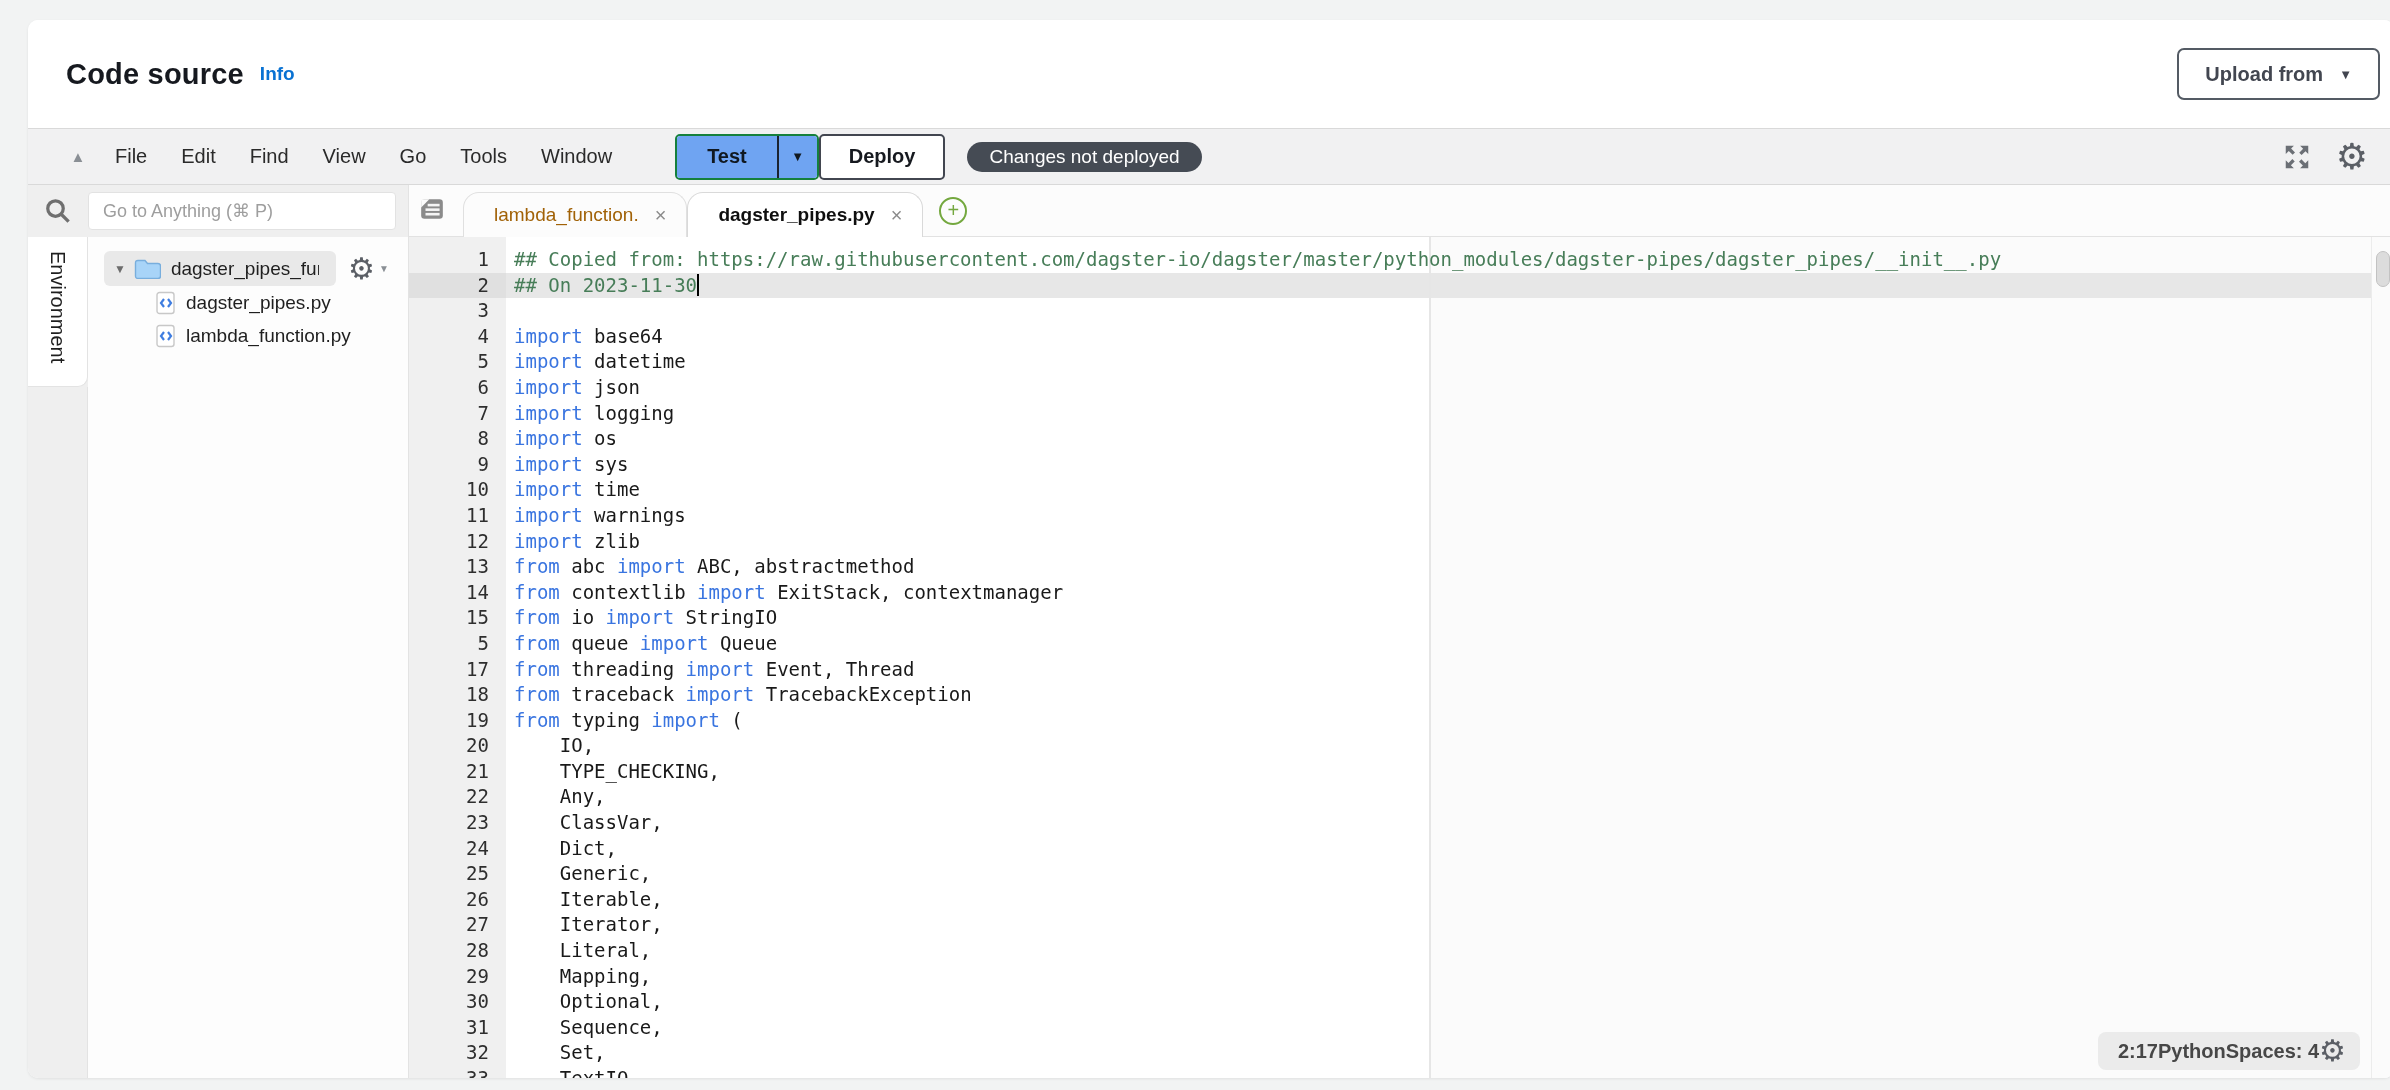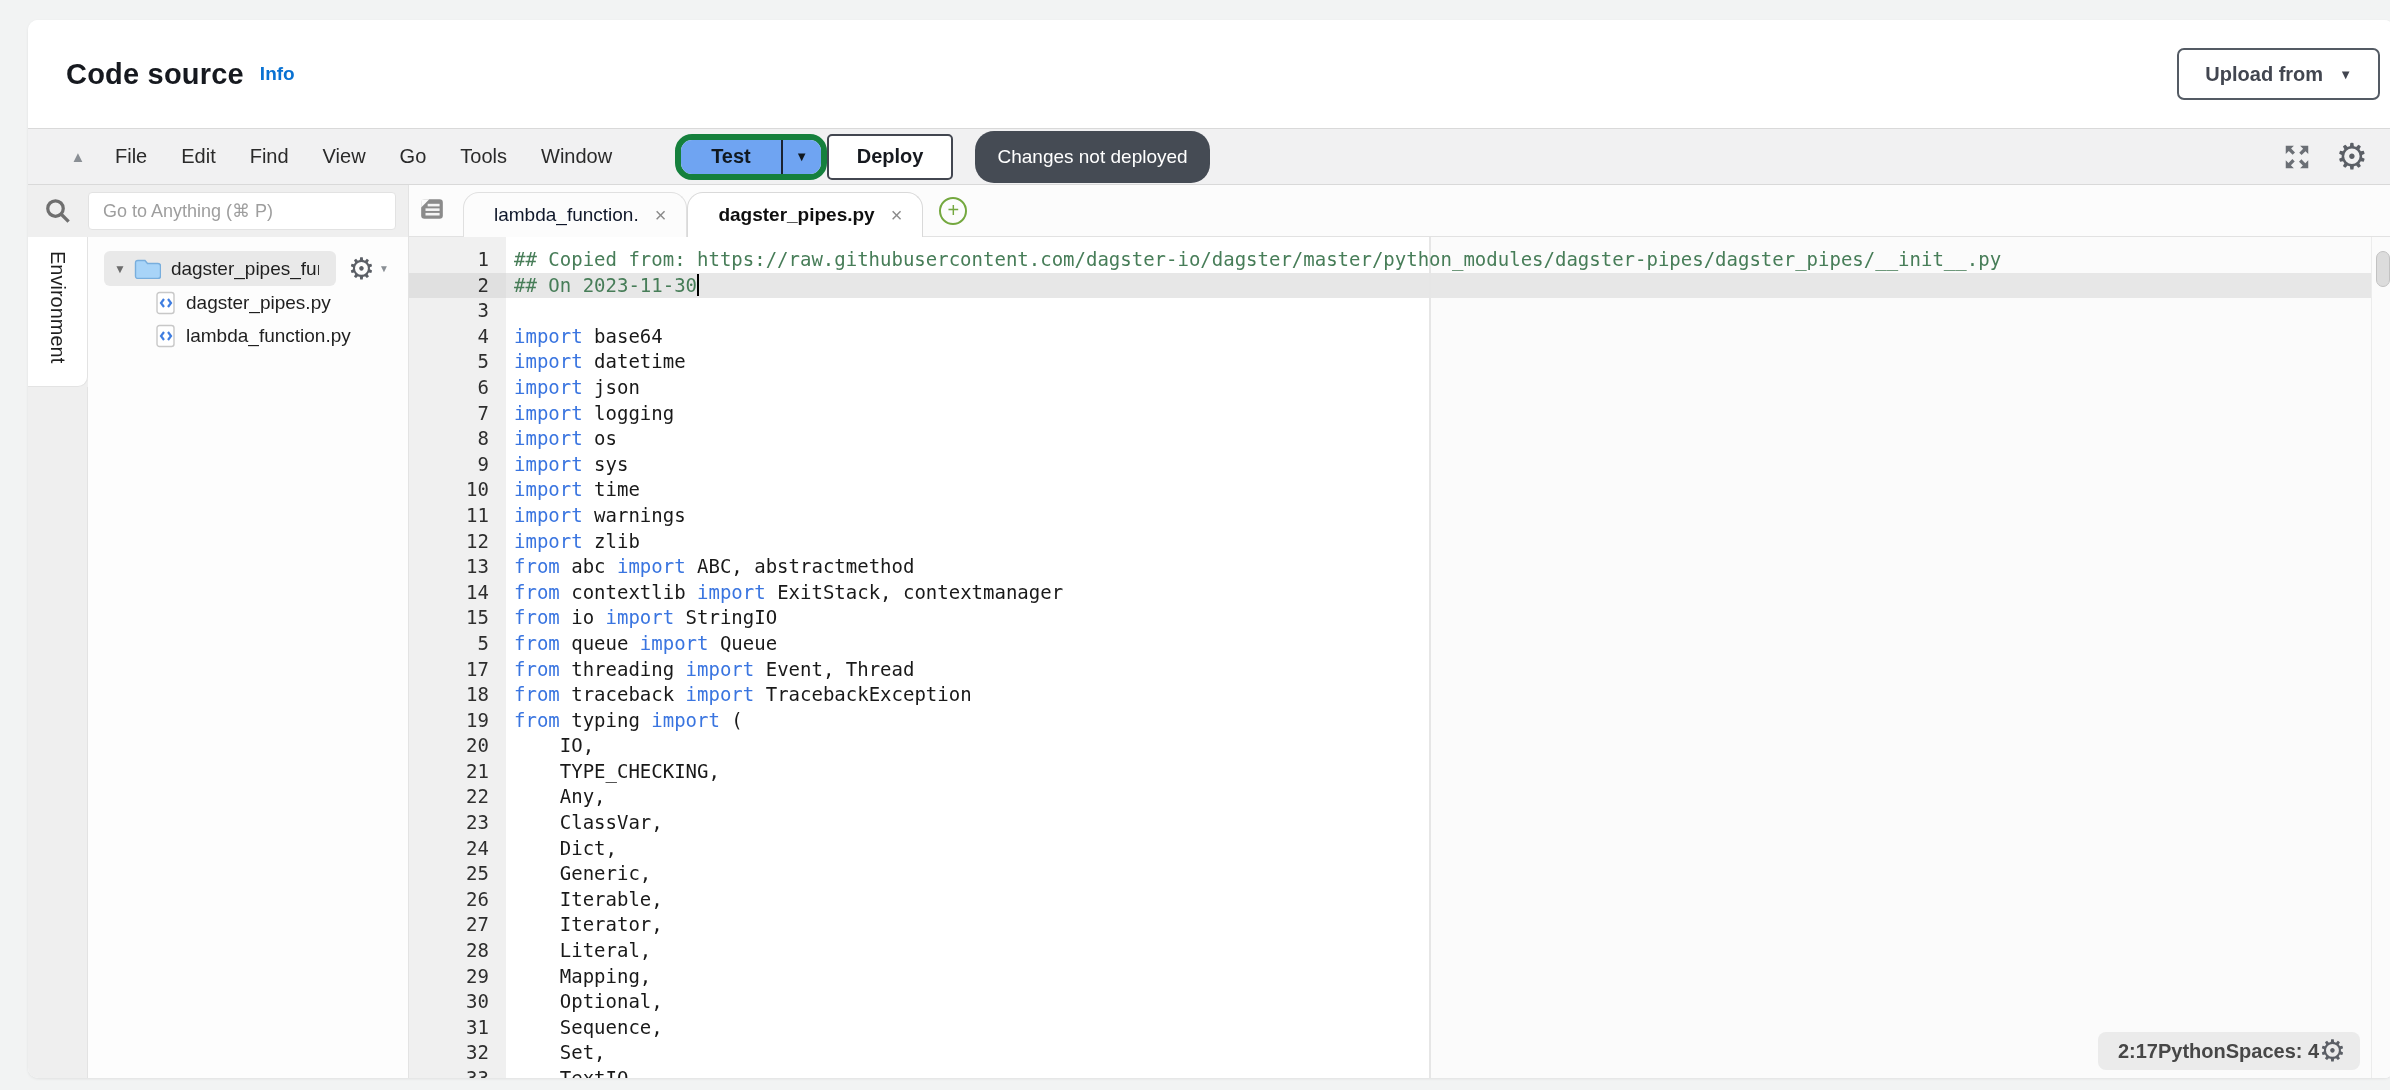--- a/index.html
+++ b/index.html
@@ -15,28 +15,28 @@
   .hdr-spacer { flex:1; }
   .btn-upload { height:52px; padding:0 26px; background:#fff; border:2px solid #545b64; border-radius:7px;
                 font-size:20px; font-weight:bold; color:#424650; display:flex; align-items:center; gap:16px; cursor:pointer; }
   .caret-dn { font-size:13px; line-height:1; }
 
   
   .menubar { height:57px; background:#f1f1f2; border-top:1px solid #d9d9d9; border-bottom:1px solid #d9d9d9;
              display:flex; align-items:center; padding:0 14px 0 30px; }
   .collapse-tri { width:40px; text-align:center; color:#8a8f95; font-size:15px; cursor:pointer; }
   .menu-item { font-size:20px; color:#2a2a2a; padding:0 17px; cursor:pointer; }
-  .btn-test-group { display:flex; margin-left:46px; border:6px solid #15803d; border-radius:17px; overflow:hidden; height:46px; }
+  .btn-test-group { display:flex; margin-left:46px; border:2px solid #15803d; border-radius:5px; overflow:hidden; height:46px; }
   .btn-test { background:#6fa4f2; color:#101820; font-size:20px; font-weight:bold; padding:0 30px;
               display:flex; align-items:center; cursor:pointer; }
   .btn-test-caret { background:#6fa4f2; border-left:2px solid #1b2330; width:40px; display:flex; align-items:center;
                     justify-content:center; color:#101820; cursor:pointer; }
   .btn-deploy { height:46px; padding:0 28px; background:#fff; border:2px solid #424650; border-radius:5px;
                 font-size:20px; font-weight:bold; color:#16191f; display:flex; align-items:center; cursor:pointer; }
-  .badge { margin-left:22px; height:52px; background:#454b54; color:#fff; border-radius:19px; font-size:19px;
+  .badge { margin-left:22px; height:30px; background:#454b54; color:#fff; border-radius:19px; font-size:19px;
            display:flex; align-items:center; padding:0 22px; }
   .menubar-right { margin-left:auto; display:flex; align-items:center; gap:24px; padding-right:12px; }
   .icon-btn { cursor:pointer; display:flex; align-items:center; justify-content:center; }
   .gear-glyph { font-family:"DejaVu Sans",sans-serif; color:#5b5f66; line-height:1; }
 
   
   .main { flex:1; display:flex; min-height:0; }
   .left-region { width:380px; display:flex; flex-direction:column; }
   .search-row { height:52px; background:#efefef; display:flex; align-items:center; }
   .search-ic { width:60px; display:flex; justify-content:center; }
@@ -59,21 +59,21 @@
   .tree-gear .small-caret { font-size:10px; color:#8a8f95; }
   .tree-file { height:33px; display:flex; align-items:center; padding-left:68px; cursor:pointer; }
   .tree-file-label { font-size:19px; color:#1f1f1f; margin-left:10px; }
 
   
   .editor-region { flex:1; display:flex; flex-direction:column; border-left:1px solid #e3e3e3; min-width:0; }
   .tabbar { height:52px; background:#fcfcfc; border-bottom:1px solid #e2e2e2; display:flex; align-items:flex-end; padding-left:10px; }
   .tablist-ic { align-self:center; margin-right:18px; cursor:pointer; }
   .tab { height:45px; margin-bottom:-1px; display:flex; align-items:center; padding:0 20px 0 30px;
          border:1px solid #e0e0e0; border-bottom:none; border-radius:16px 16px 0 0; background:#fcfcfc; cursor:pointer; }
-  .tab .tab-label { font-size:19px; color:#0f172a; max-width:190px; white-space:nowrap; overflow:hidden; }
+  .tab .tab-label { font-size:19px; color:#a16207; max-width:190px; white-space:nowrap; overflow:hidden; }
   .tab.active { background:#fff; border-color:#d9d9d9; }
   .tab.active .tab-label { font-weight:bold; color:#0f0f0f; }
   .tab-close { margin-left:16px; color:#8b8b8b; font-size:20px; line-height:1; cursor:pointer; }
   .tab-plus { align-self:center; margin-left:16px; width:28px; height:28px; border:2px solid #74a83f; border-radius:50%;
               color:#74a83f; font-size:20px; display:flex; align-items:center; justify-content:center; cursor:pointer; }
 
   .editor-body { flex:1; position:relative; background:#fff; overflow:hidden;
                  font-family:"DejaVu Sans Mono",monospace; font-size:19px; }
   .gutter { position:absolute; left:0; top:0; bottom:0; width:97px; background:#f0f0f0; padding-top:10px; z-index:2; }
   .gutter-num { height:25.6px; line-height:25.6px; text-align:right; padding-right:17px; color:#2e2e2e; }

